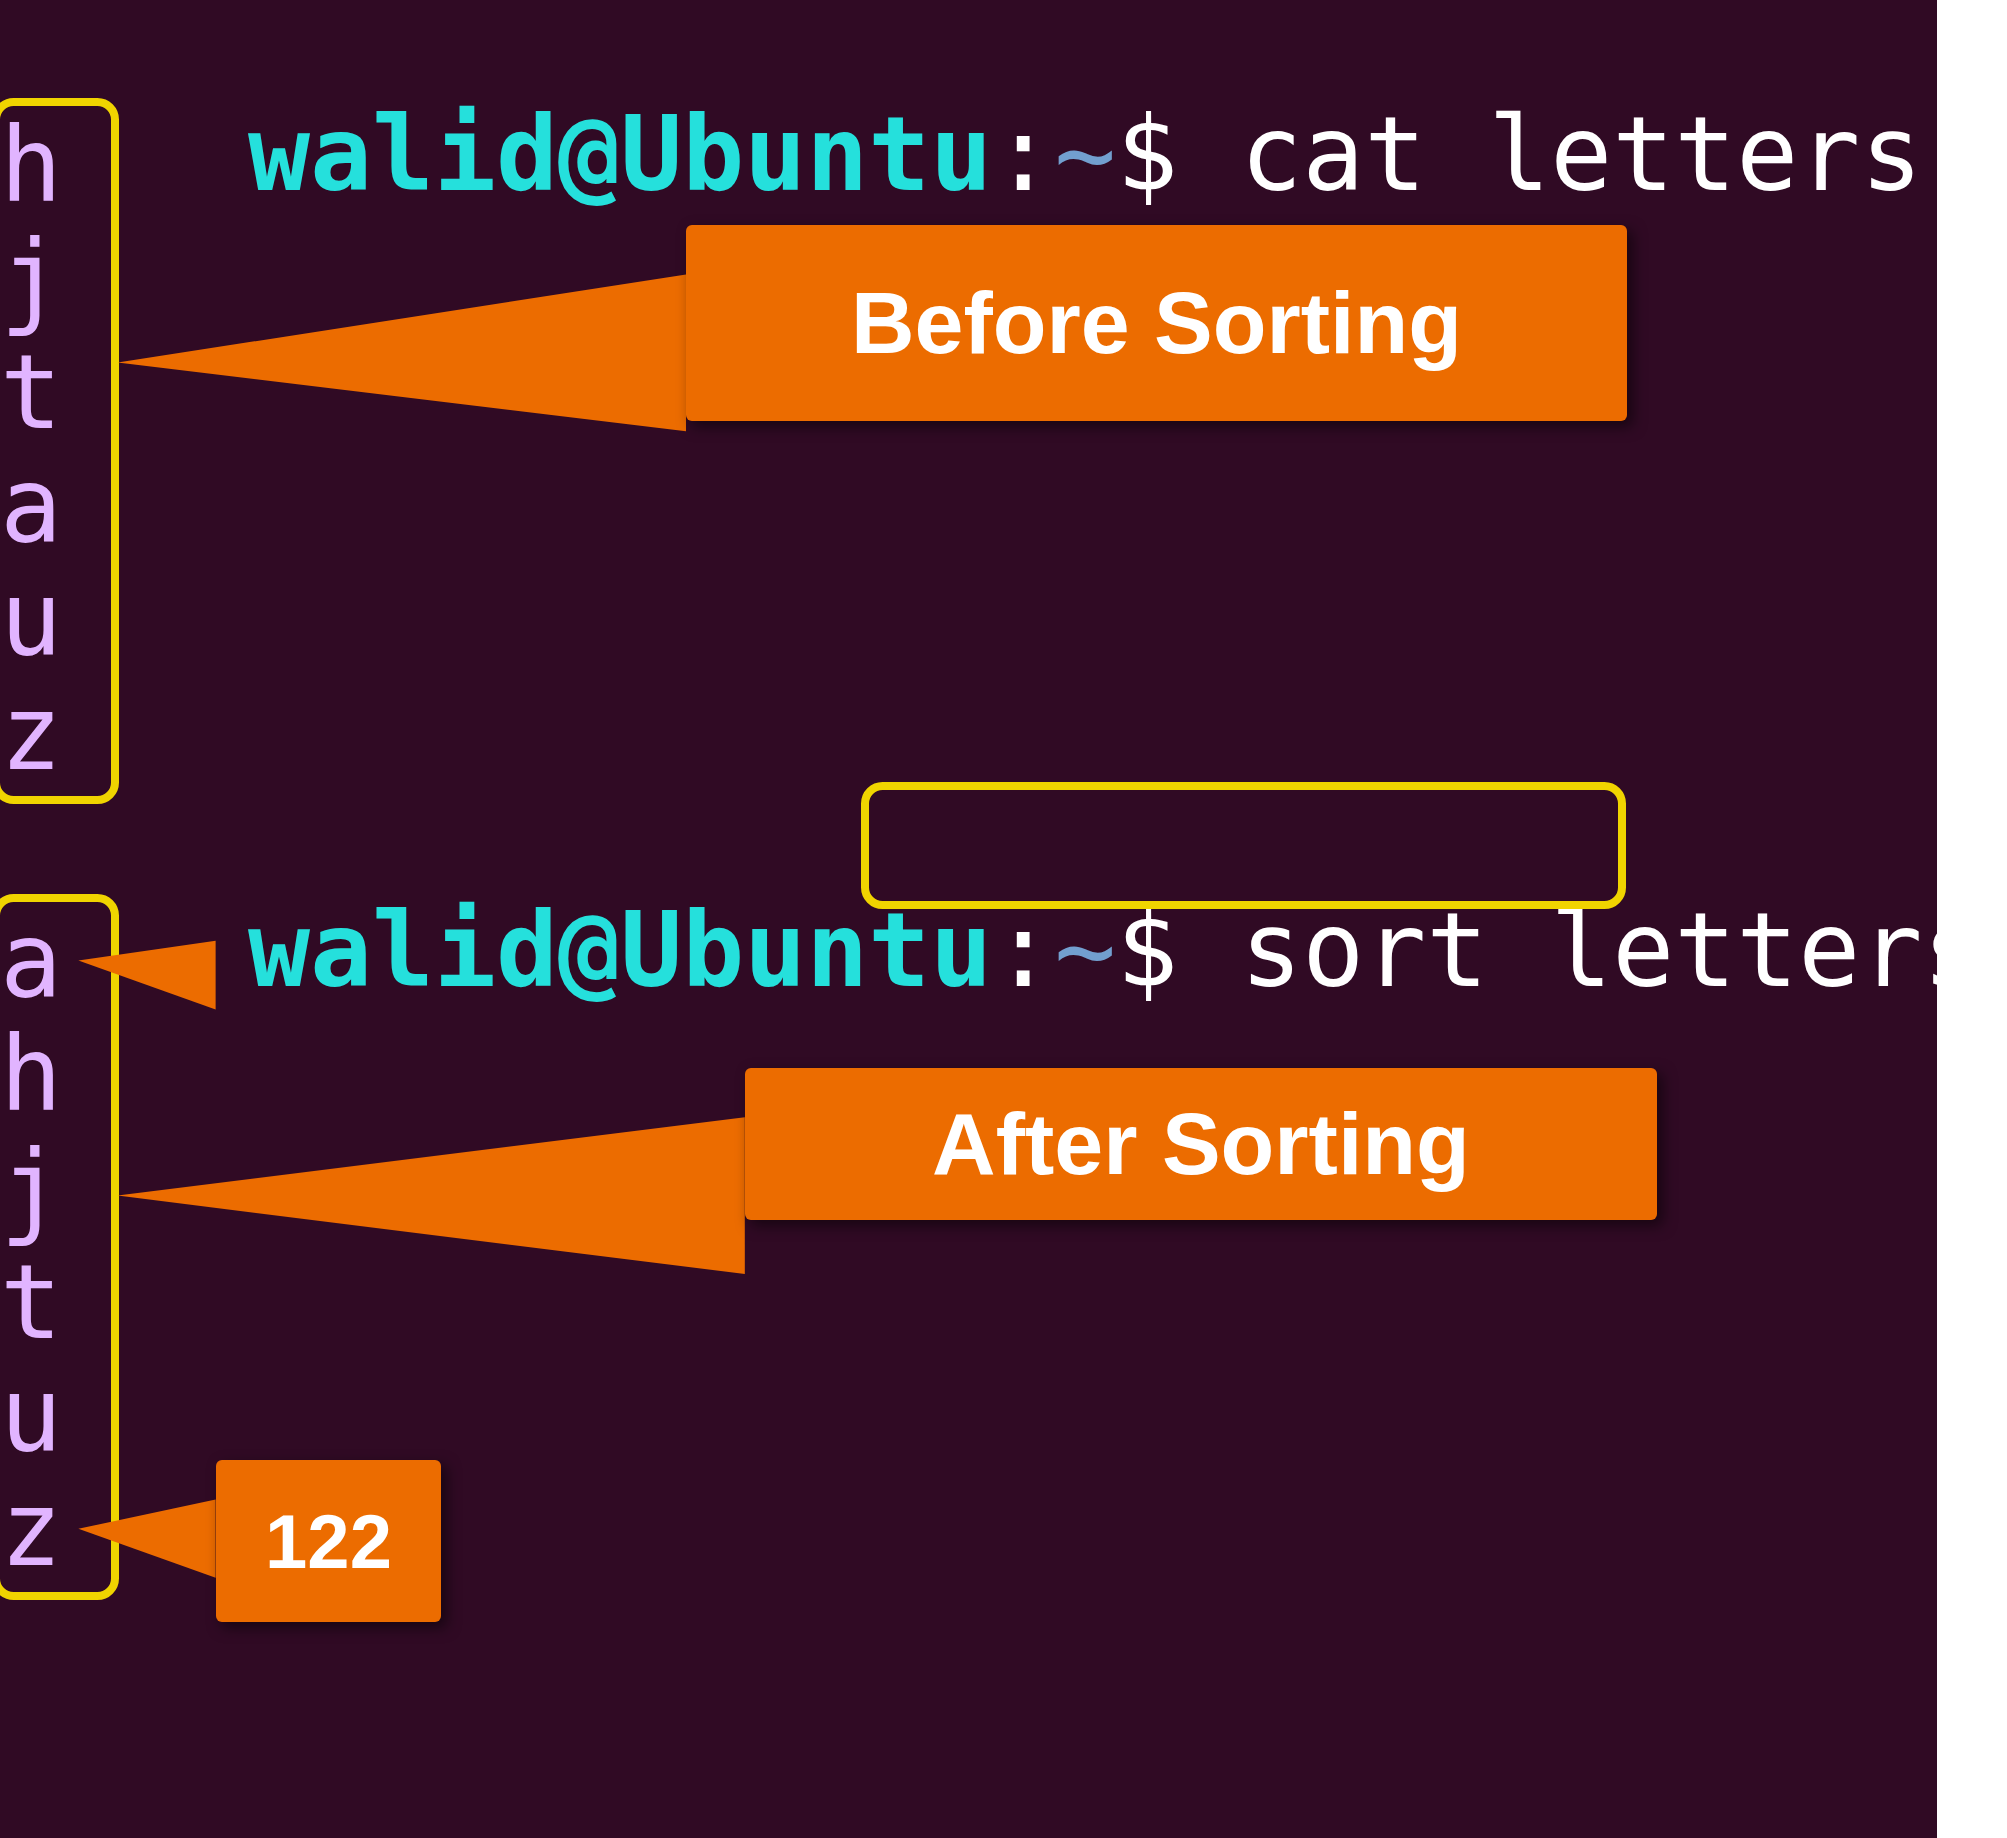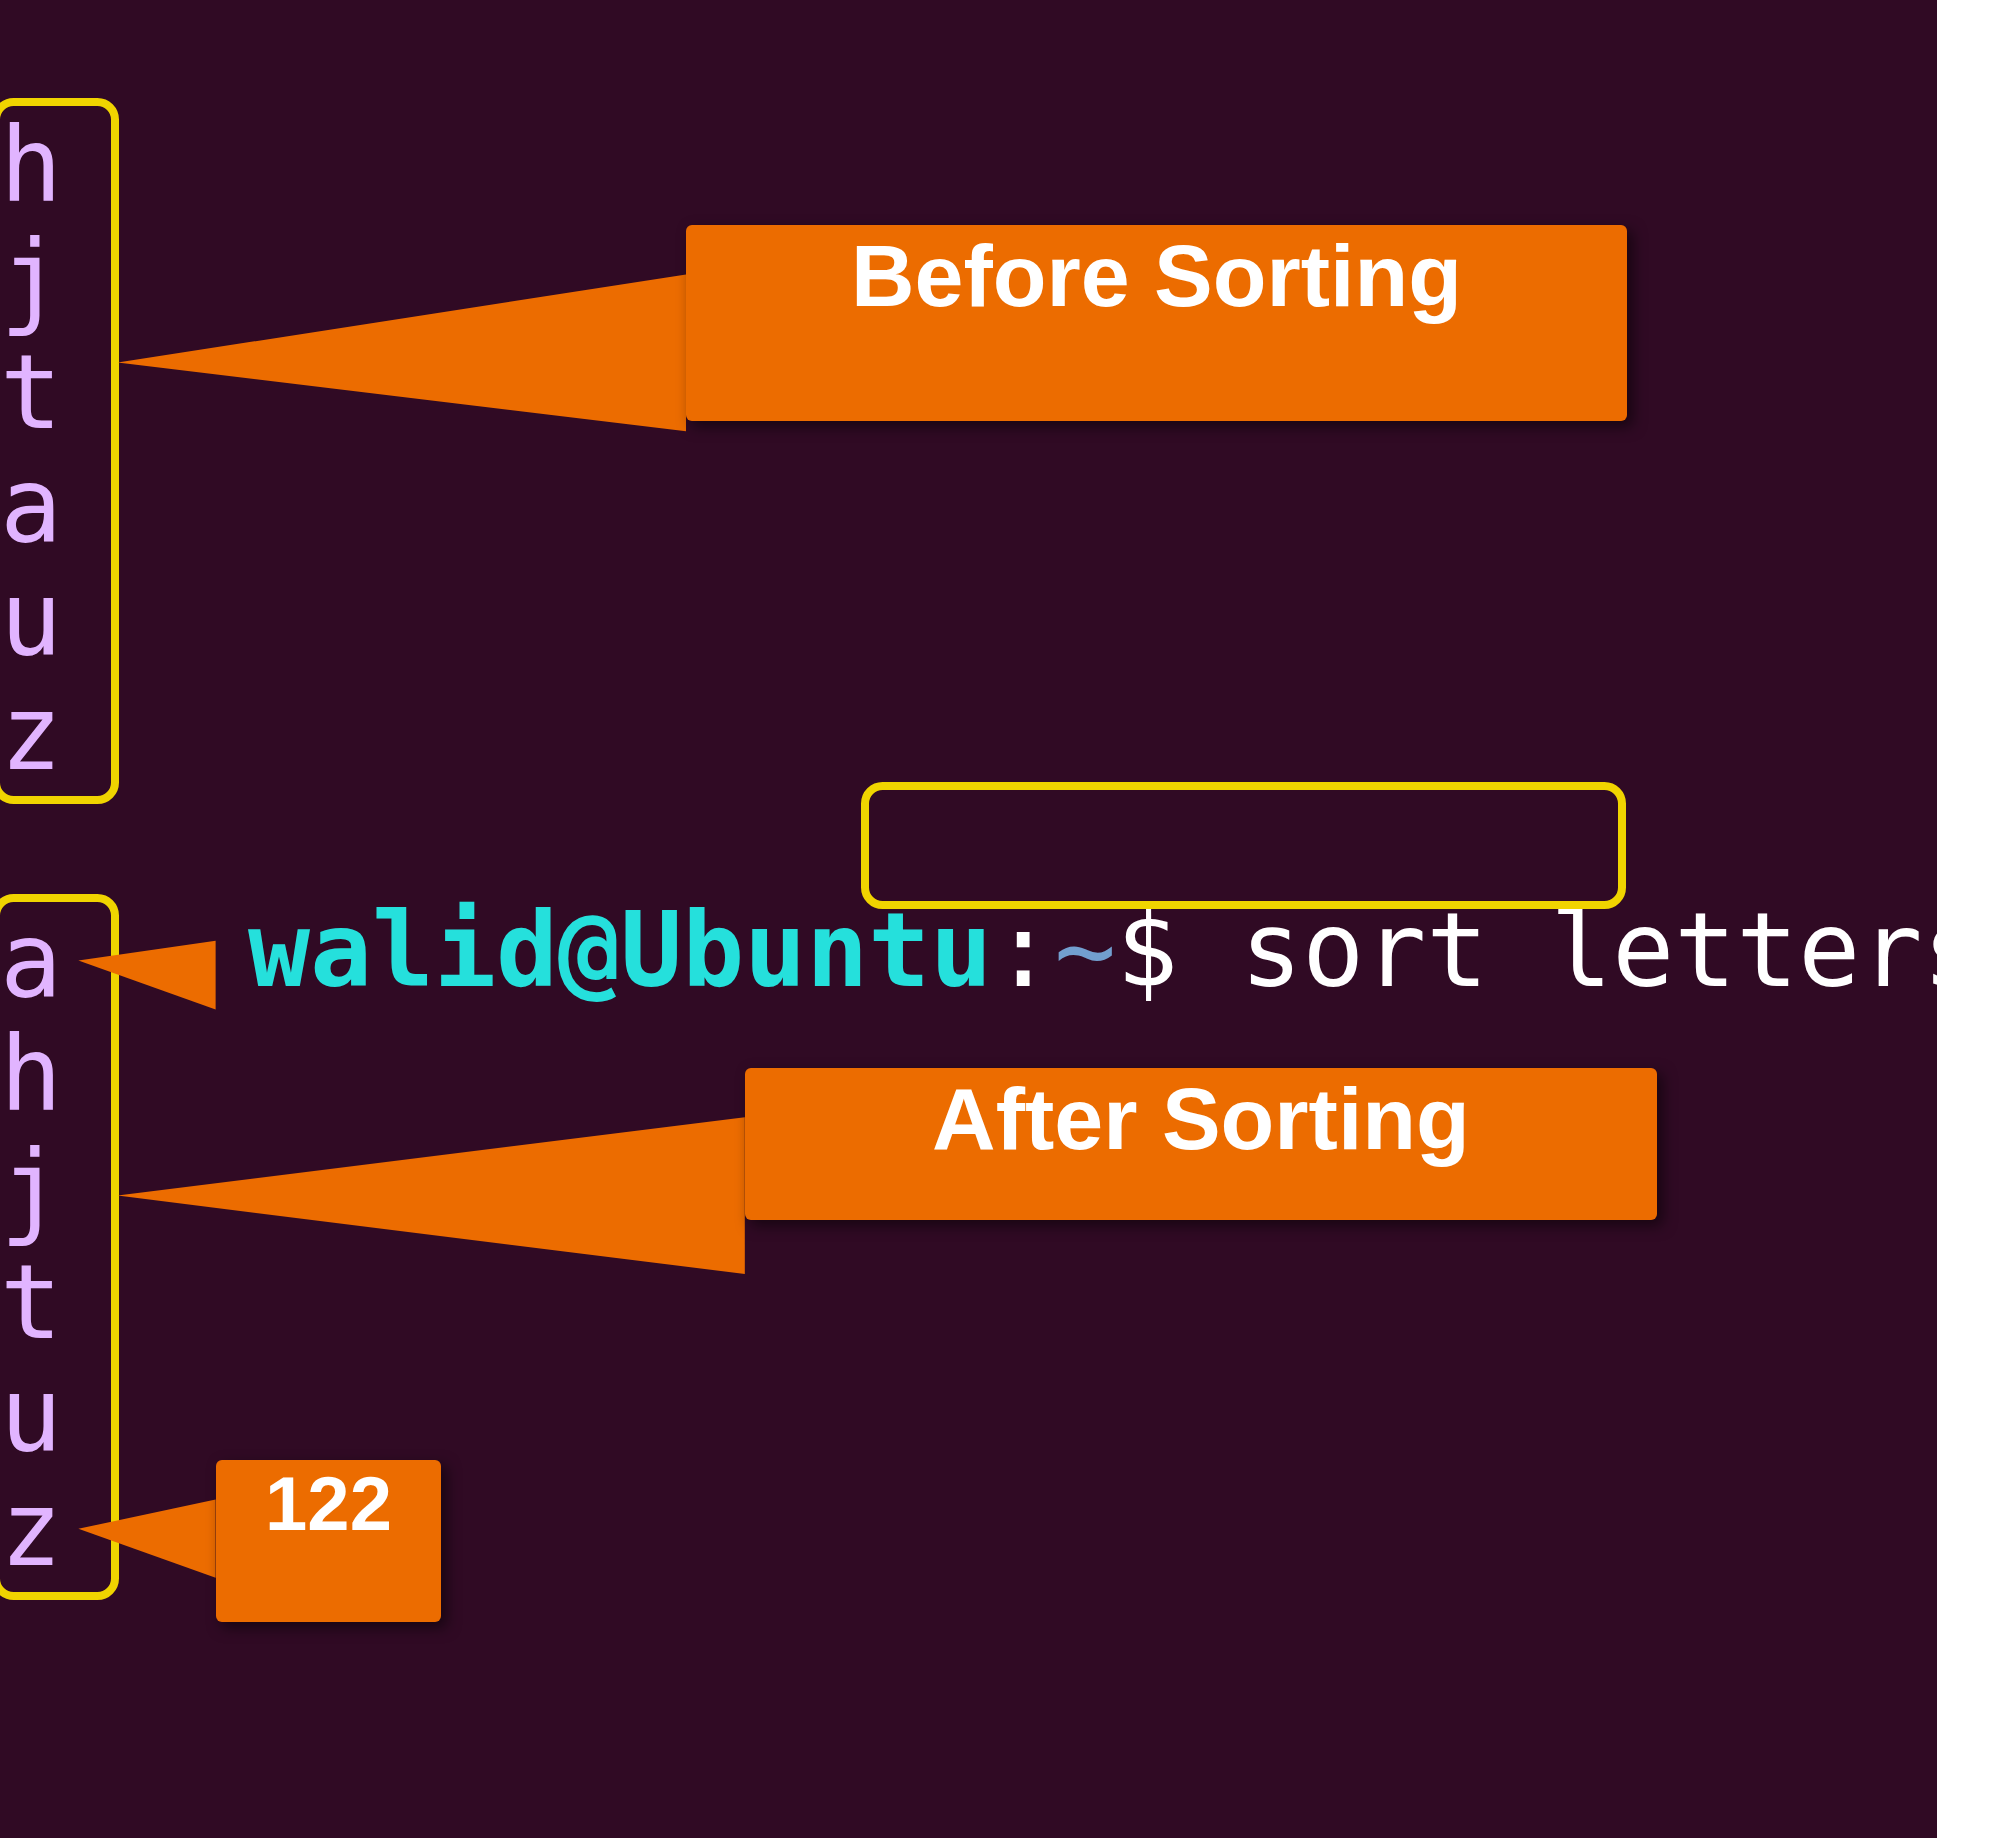--- a/index.html
+++ b/index.html
@@ -43,36 +43,40 @@
     background: transparent;
     box-sizing: border-box;
   }
   .callout {
     position: absolute;
     background: #ec6c00;
     color: #ffffff;
     font-family: Arial, Helvetica, sans-serif;
     font-weight: 700;
     display: flex;
+    align-items: center;
     justify-content: center;
     box-shadow: 5.9px 5.9px 13.7px rgba(0,0,0,0.5);
     border-radius: 5.9px;
   }
   .callout-big { font-size: 88px; }
   .callout-small { font-size: 76px; }
   svg.wedge {
     position: absolute;
     overflow: visible;
   }
 </style>
 </head>
 <body>
 
 <div class="terminal">
 
+  <div class="ln" style="top:0px;">
+    <span class="user"><span>walid</span><span>@</span><span>Ubuntu</span></span><span class="colon">:</span><span class="tilde">~</span><span class="dollar">$</span><span class="cmd"> <span>cat letters</span></span>
+  </div>
 
   <div class="ln out" style="top:114px;">h</div>
   <div class="ln out" style="top:227px;">j</div>
   <div class="ln out" style="top:341px;">t</div>
   <div class="ln out" style="top:455px;">a</div>
   <div class="ln out" style="top:568px;">u</div>
   <div class="ln out" style="top:682px;">z</div>
 
   <div class="ln" style="top:796px;">
     <span class="user"><span>walid</span><span>@</span><span>Ubuntu</span></span><span class="colon">:</span><span class="tilde">~</span><span class="dollar">$</span><span class="cmd"> <span>sort letters</span></span>

